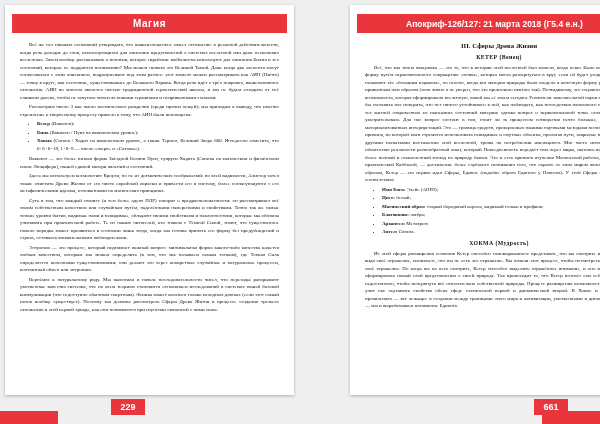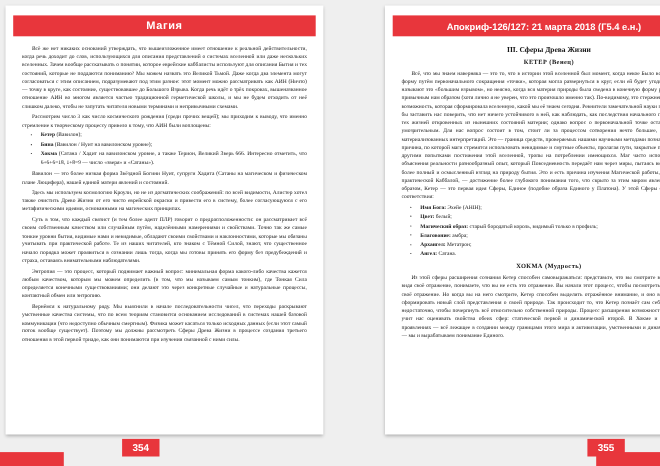--- a/index.html
+++ b/index.html
@@ -73,18 +73,18 @@
         <li><b>Магический образ:</b> <span>старый бородатый король, видимый только в профиль;</span></li>
         <li><b>Благовоние:</b> <span>амбра;</span></li>
         <li><b>Архангел:</b> <span>Метатрон;</span></li>
         <li><b>Ангел:</b> <span>Сатана.</span></li>
       </ul>
       <p class="subheading">ХОКМА (Мудрость)</p>
       <p>Из этой сферы расширения сознания Кетер способен самовыражаться: представьте, что вы смотрите в зеркало и, видя своё отражение, понимаете, что вы не есть это отражение. Вы начали этот процесс, чтобы посмотреть именно на своё отражение. Но когда вы на него смотрите, Кетер способен выделить отражённое внимание, и оно в состоянии сформировать новый слой представления о своей природе. Так происходит то, что Кетер познаёт сам себя; но этого недостаточно, чтобы почерпнуть всё относительно собственной природы. Процесс расширения возможностей в Хокме учит нас оценивать свойства обеих сфер: статической первой и динамической второй. В Хокме и вторичных проявлениях — всё лежащее в создании между границами этого мира и активизации, умственными и динамическими, — мы и вырабатываем понимание Единого.</p>
     </div>
   </div>
 
-  <div class="badge badge-354">354</div>
-  <div class="badge badge-355">355</div>
+  <div class="badge badge-354">229</div>
+  <div class="badge badge-355">661</div>
   <div class="strip strip-left"></div>
   <div class="strip strip-right"></div>
 
 </div>
 
 </body></html>

